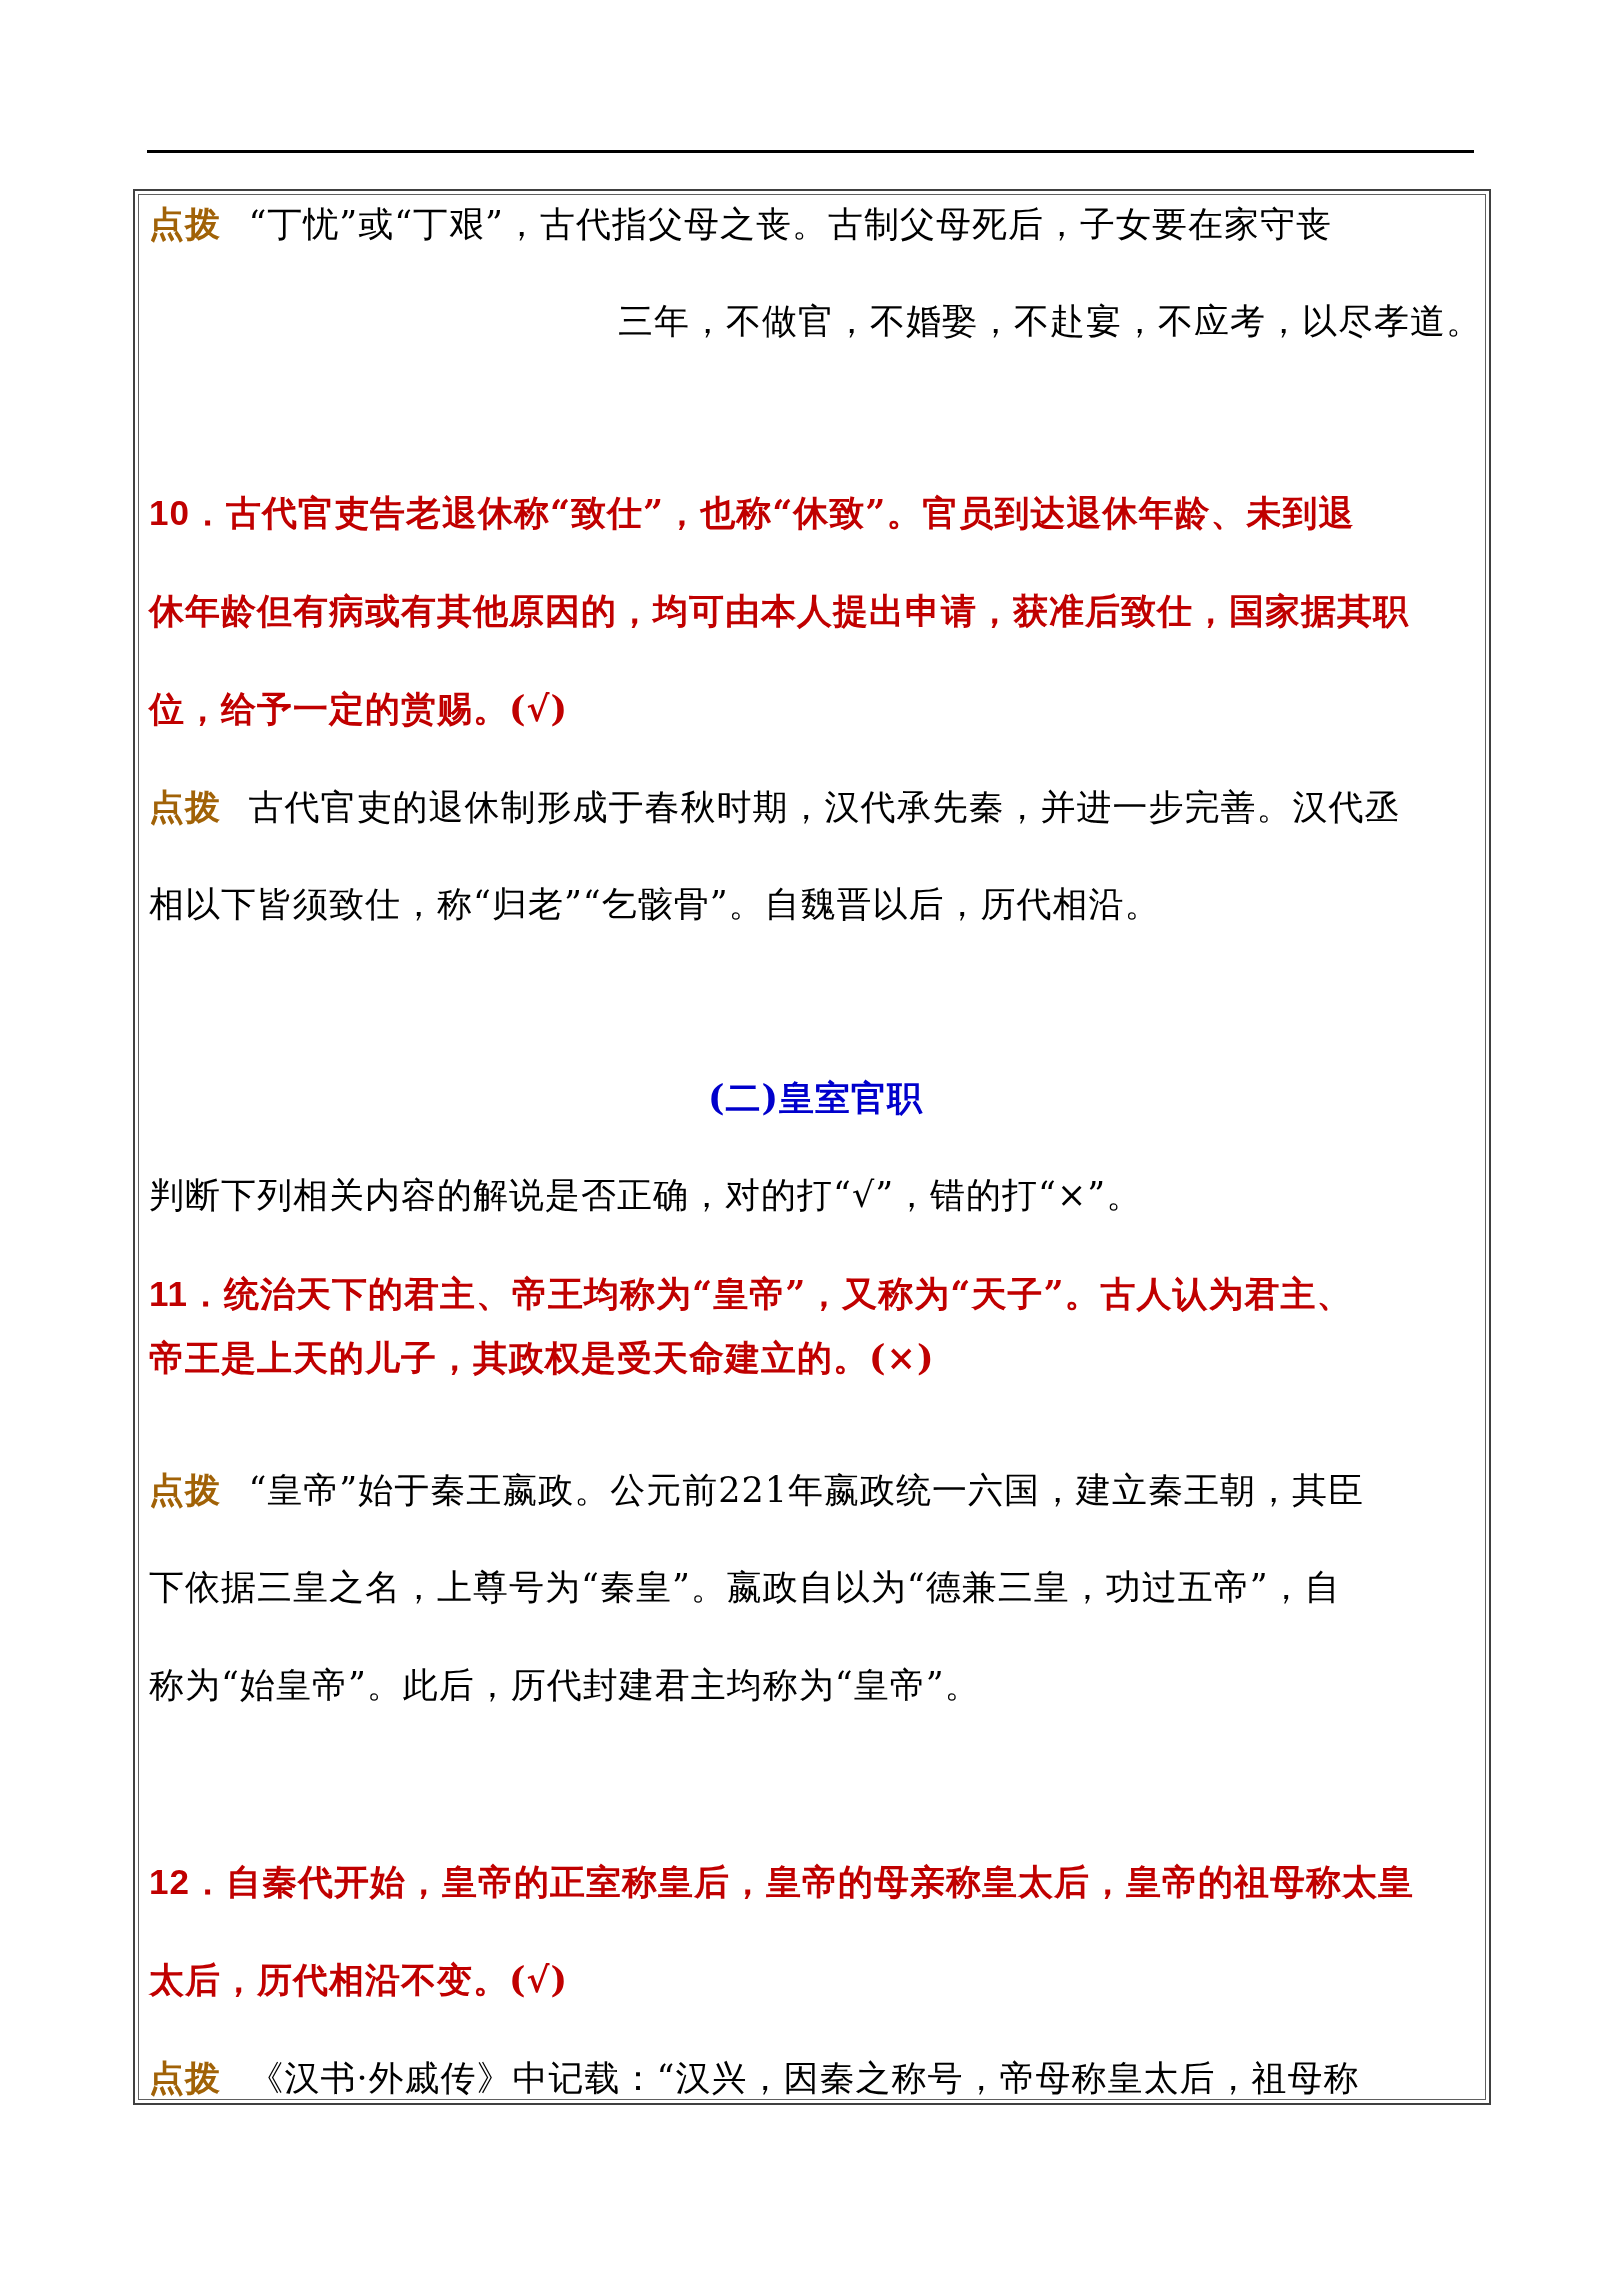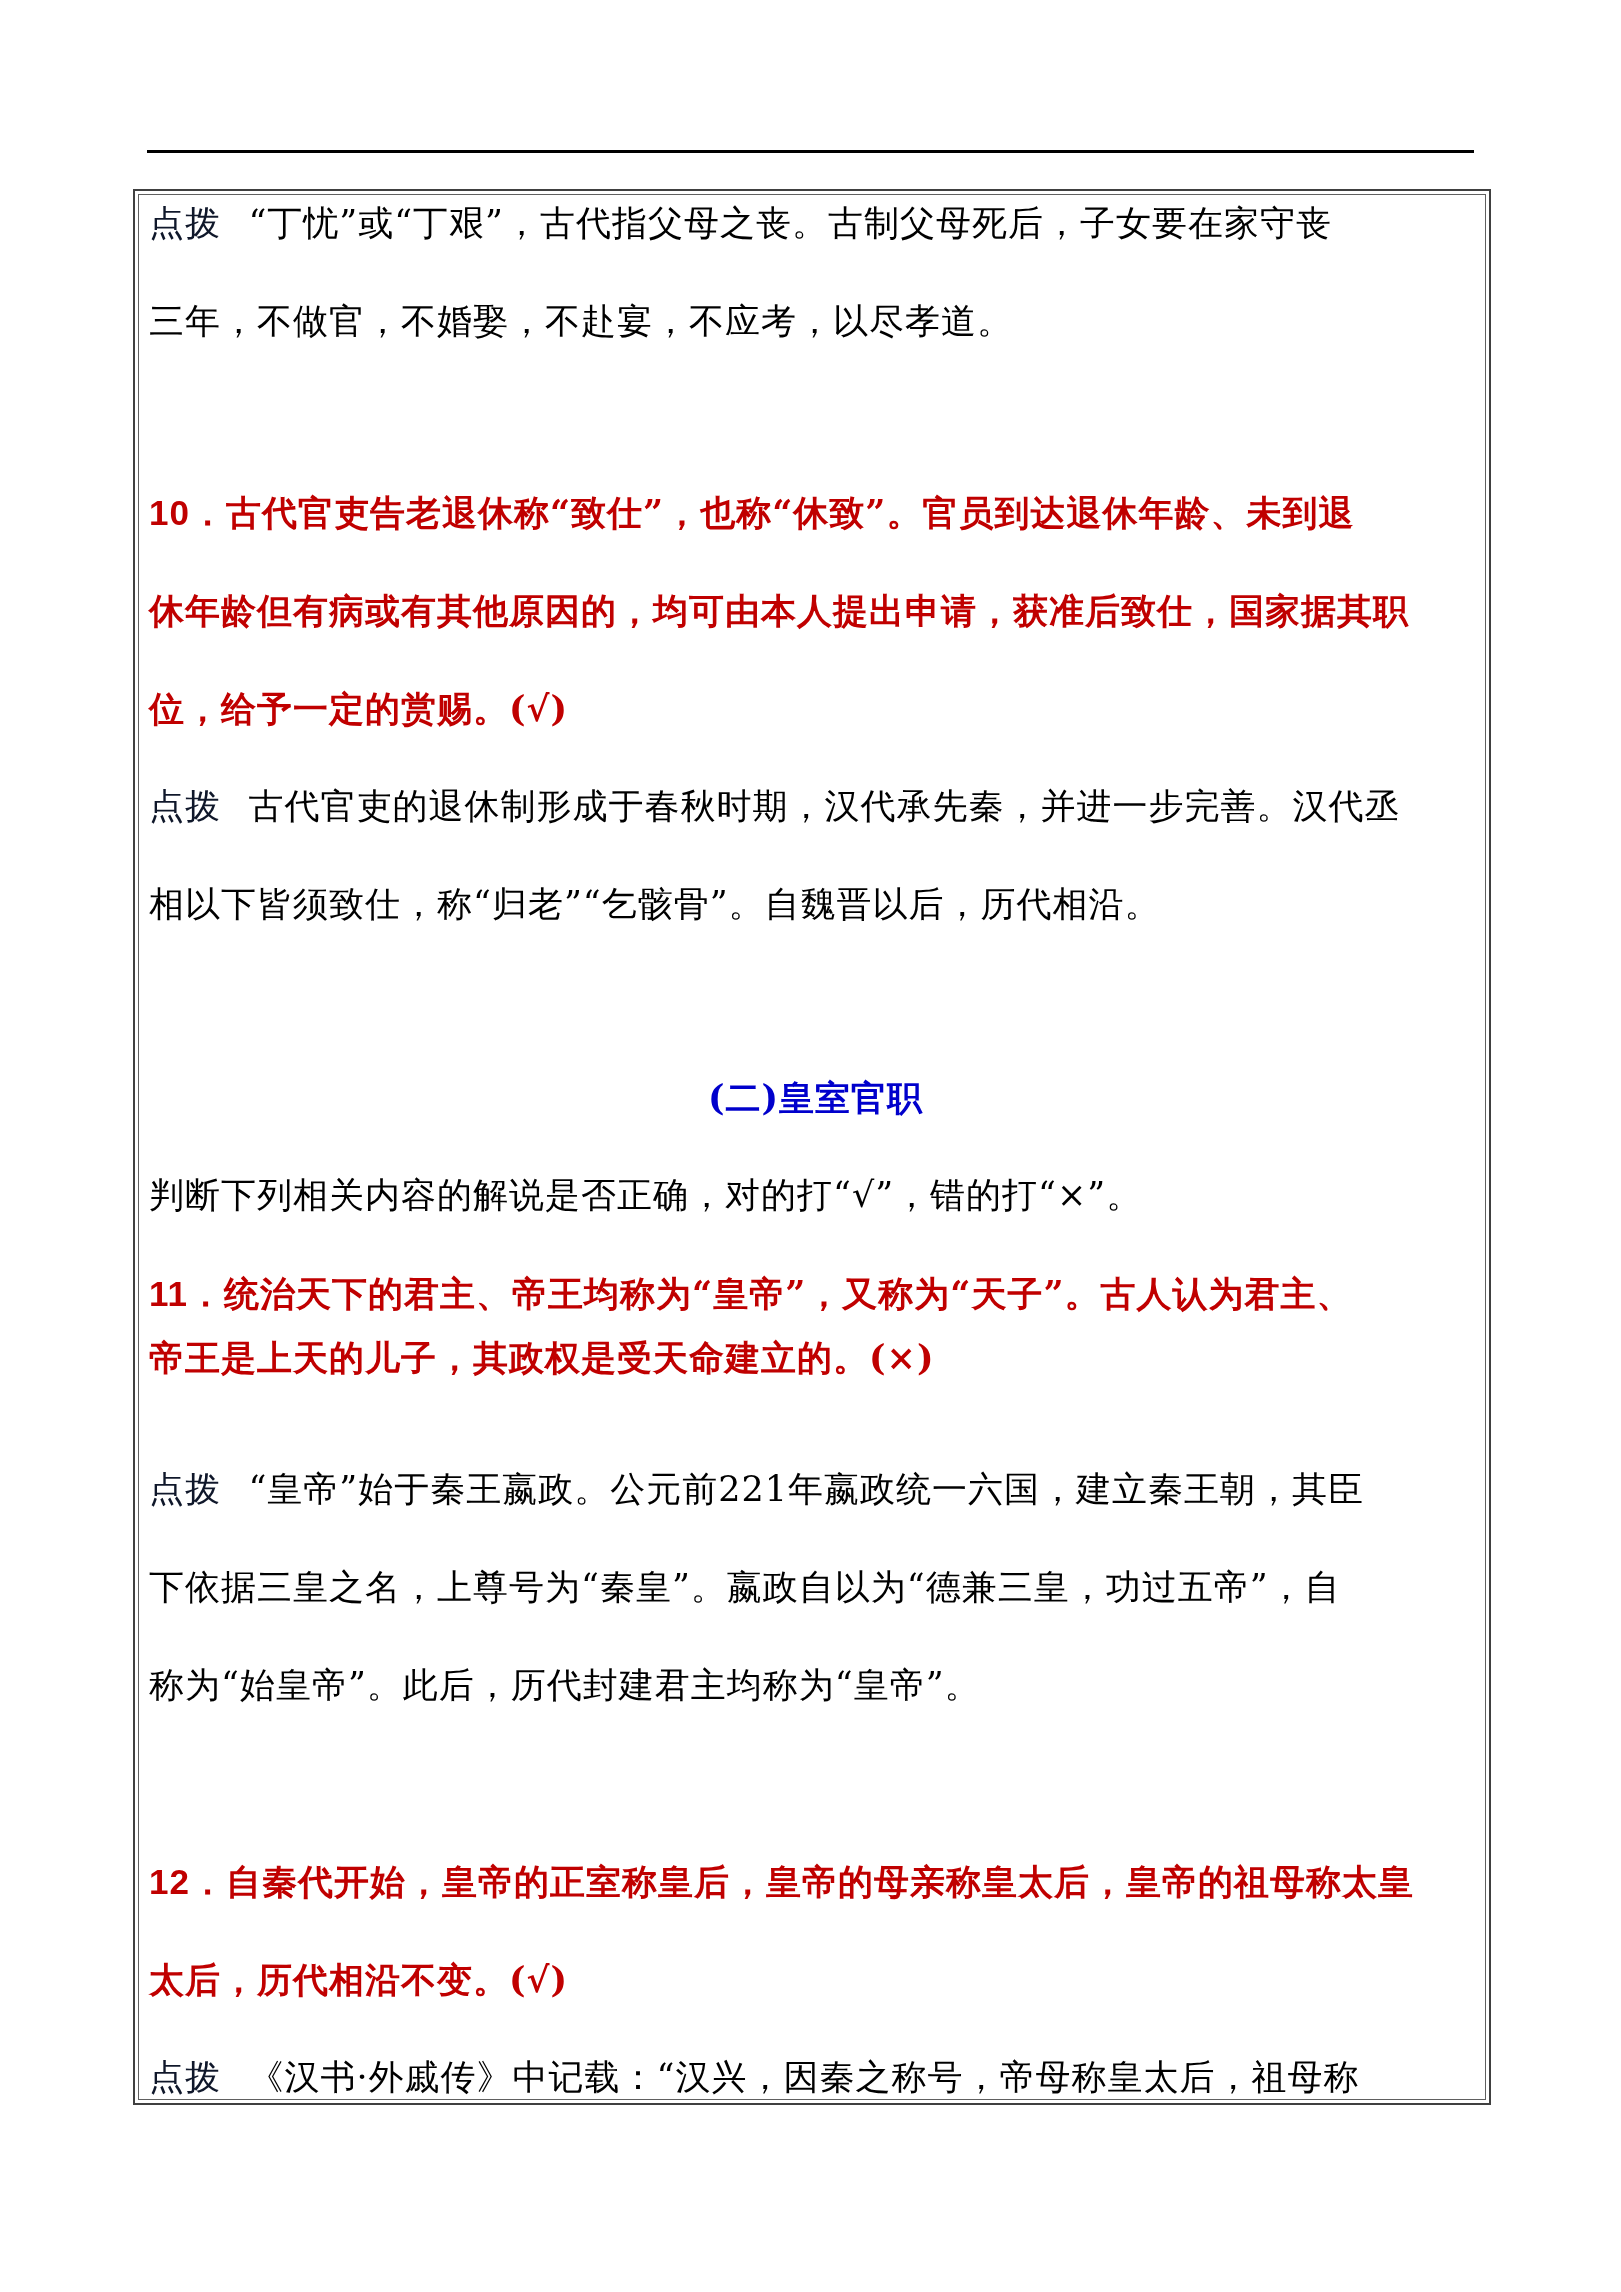--- a/index.html
+++ b/index.html
@@ -56,42 +56,42 @@
     }
     .blue {
       color: #0000CC;
       font-weight: bold;
       text-align: center;
     }
     .black {
       color: #000000;
     }
     .label {
-      font-weight: normal;
-      color: #0f172a;
+      font-weight: bold;
+      color: #a16207;
       margin-right: 27.4px;
     }
     .num {
       font-family: Liberation Sans, sans-serif;
       font-weight: bold;
     }
   </style>
 </head>
 <body>
 
 <div class="top-rule"></div>
 
 <div class="box">
   <div class="box-inner"></div>
 </div>
 
 <div class="line black" style="top:202px;">
   <span class="label">点拨</span><span>“丁忧”或“丁艰”，古代指父母之丧。古制父母死后，子女要在家守丧</span>
 </div>
-<div class="line black" style="top:300px;">
+<div class="line black" style="top:300px;text-align:right;">
   <span>三年，不做官，不婚娶，不赴宴，不应考，以尽孝道。</span>
 </div>
 
 <div class="line red" style="top:491px;">
   <span class="num">10．</span><span>古代官吏告老退休称“致仕”，也称“休致”。官员到达退休年龄、未到退</span>
 </div>
 <div class="line red" style="top:589px;">
   <span>休年龄但有病或有其他原因的，均可由本人提出申请，获准后致仕，国家据其职</span>
 </div>
 <div class="line red" style="top:687px;">

